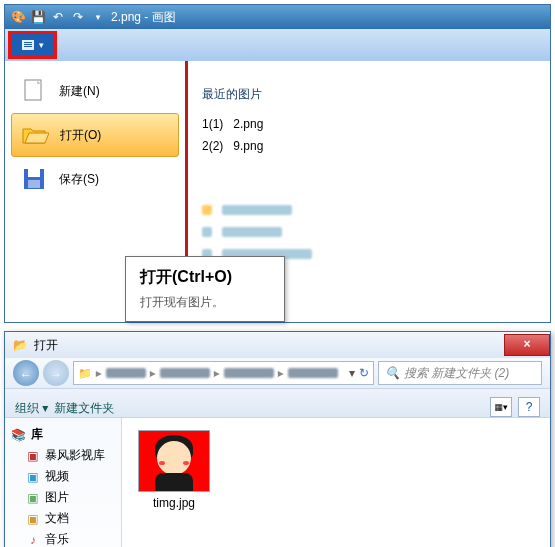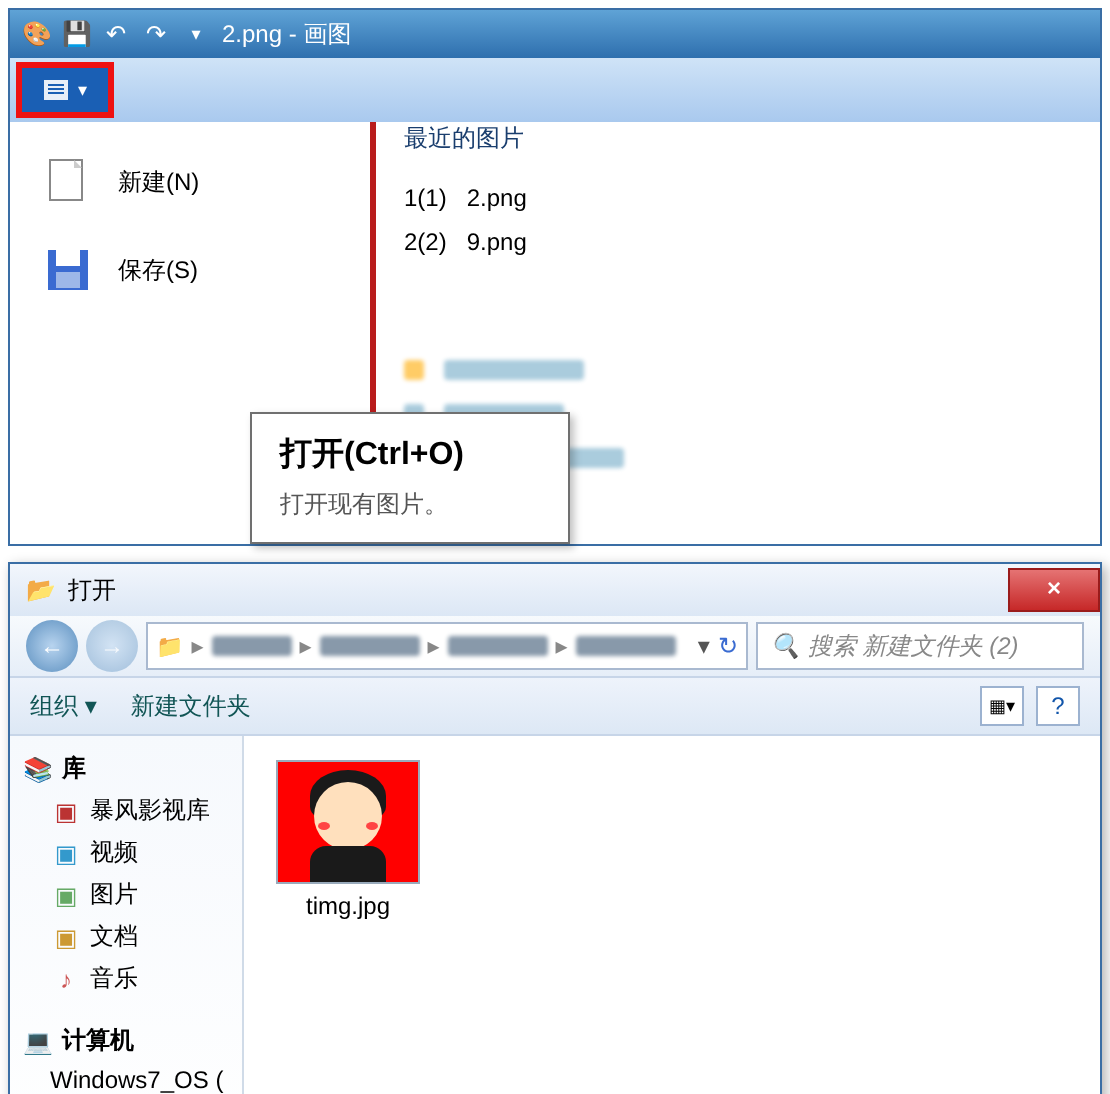--- a/index.html
+++ b/index.html
@@ -9,40 +9,40 @@
   .tbicon{width:14px;height:14px;display:inline-block;text-align:center;line-height:14px;font-size:12px}
   .ribbon{height:26px;background:linear-gradient(#cfe3f7,#a9c9ee);display:flex;align-items:center;padding:3px}
   .file-btn{border:3px solid #e11;background:#1a5fb4;color:#fff;padding:2px 10px;display:flex;align-items:center;gap:4px;height:18px;cursor:pointer}
   .file-btn svg{width:14px;height:14px}
   .menu{display:flex;background:#fff}
   .mleft{width:180px;border-right:3px solid #b91c1c;padding:8px 0}
   .mitem{display:flex;align-items:center;gap:10px;padding:8px 14px;cursor:pointer}
   .mitem.sel{background:linear-gradient(#ffe9a6,#febb40);border:1px solid #d9a12e;border-radius:3px;margin:0 6px;padding:7px 8px}
   .mitem .ic{width:30px;height:28px;display:flex;align-items:center;justify-content:center}
   .arrow{margin-left:auto;color:#555}
-  .mright{flex:1;padding:0 14px}
+  .mright{flex:1;padding:25px 14px}
   .mright h4{margin:0 0 10px 0;color:#1a3e6e;font-weight:normal;font-size:12px}
   .recent{padding:4px 0;cursor:pointer}
   .tooltip{position:relative;margin:-36px 0 0 120px;width:130px;background:#fff;border:1px solid #707070;box-shadow:2px 2px 4px rgba(0,0,0,.25);padding:10px 14px}
   .tooltip b{font-size:16px}
   .tooltip p{margin:6px 0 0 0;color:#555}
   .blurrow{height:18px;display:flex;align-items:center;gap:10px;margin:4px 0}
   .blur{display:inline-block;height:10px;border-radius:2px;filter:blur(1px)}
 
   
   .dlg{border:1px solid #3a6ea5;margin:8px 4px 4px 4px;box-shadow:2px 2px 6px rgba(0,0,0,.3)}
   .dlgtitle{height:26px;background:linear-gradient(#f2f6fc,#dce7f5);display:flex;align-items:center;padding:0 0 0 8px;gap:6px}
   .winbtns{margin-left:auto;display:flex}
   .winx{width:44px;height:20px;background:linear-gradient(#e57373,#c62828);color:#fff;text-align:center;border:1px solid #9a1b1b;line-height:18px;font-weight:bold;cursor:pointer}
   .navrow{height:30px;background:linear-gradient(#f7fafd,#e6eef8);display:flex;align-items:center;gap:4px;padding:0 8px;border-bottom:1px solid #c7d5e8}
   .navbtn{width:26px;height:26px;border-radius:13px;background:radial-gradient(#b8d4ef,#5b8fbf);display:flex;align-items:center;justify-content:center;color:#fff;cursor:pointer}
   .crumb{flex:1;height:22px;background:#fff;border:1px solid #a9b9d0;display:flex;align-items:center;padding:0 4px;gap:4px}
   .crumb .blur{background:#89a}
   .search{width:150px;height:22px;background:#fff;border:1px solid #a9b9d0;display:flex;align-items:center;padding:0 6px;color:#888;font-style:italic;gap:4px}
-  .toolbar2{height:28px;background:linear-gradient(#eef3fb,#dde8f5);display:flex;align-items:center;padding:0 10px;gap:17px;border-bottom:1px solid #c7d5e8}
+  .toolbar2{height:28px;background:linear-gradient(#eef3fb,#dde8f5);display:flex;align-items:flex-end;padding:0 10px;gap:6px;border-bottom:1px solid #c7d5e8}
   .toolbar2 .rt{margin-left:auto;display:flex;gap:6px}
   .toolbar2 .sq{width:20px;height:18px;border:1px solid #9cb2d0;background:#fff;cursor:pointer}
   .body{display:flex;height:220px;background:#fff}
   .tree{width:108px;background:linear-gradient(180deg,#f6f9fd,#fff);border-right:1px solid #d0dbe8;padding:6px 4px;overflow:hidden}
   .tnode{display:flex;align-items:center;gap:4px;padding:2px;cursor:pointer}
   .tnode .ic2{width:16px;height:14px;display:inline-flex;align-items:center;justify-content:center}
   .pane{flex:1;padding:12px}
   .thumb{width:80px;text-align:center;cursor:pointer}
   .timg{width:70px;height:60px;border:1px solid #9ab;margin:0 auto 4px;position:relative;background:#f00}
   .timg .face{position:absolute;top:10px;left:18px;width:34px;height:34px;border-radius:50%;background:#ffe0bd}
@@ -77,20 +77,29 @@
     <div class="mleft">
       <div class="mitem">
         <span class="ic">
             <svg width="26" height="26">
               <rect x="4" y="2" width="16" height="20" fill="#fff" stroke="#888"></rect>
               <path d="M16 2 L20 6 L16 6 Z" fill="#ccc"></path>
             </svg>
           </span>
         <span>新建(N)</span>
       </div>
+      <div class="mitem sel">
+        <span class="ic">
+            <svg width="28" height="24">
+              <path d="M2 6 L10 6 L12 8 L24 8 L24 20 L2 20 Z" fill="#ffcc33" stroke="#cc8800"></path>
+              <path d="M4 20 L8 10 L28 10 L24 20 Z" fill="#ffe08a" stroke="#cc8800"></path>
+            </svg>
+          </span>
+        <span>打开(O)</span>
+      </div>
       <div class="mitem">
         <span class="ic">
             <svg width="26" height="26">
               <rect x="3" y="3" width="20" height="20" fill="#3a6bd1"></rect>
               <rect x="7" y="3" width="12" height="8" fill="#fff"></rect>
               <rect x="7" y="14" width="12" height="8" fill="#9db8e8"></rect>
             </svg>
           </span>
         <span>保存(S)</span>
       </div>

